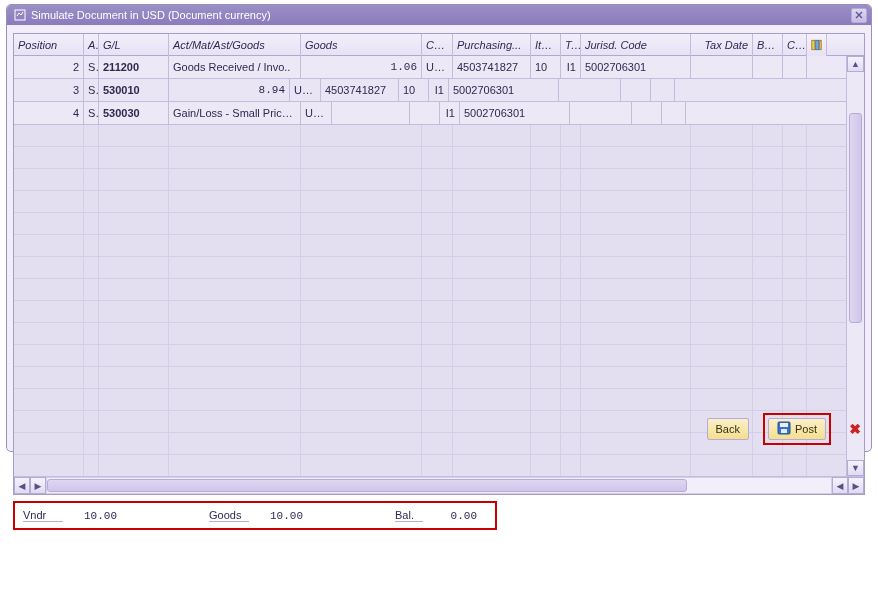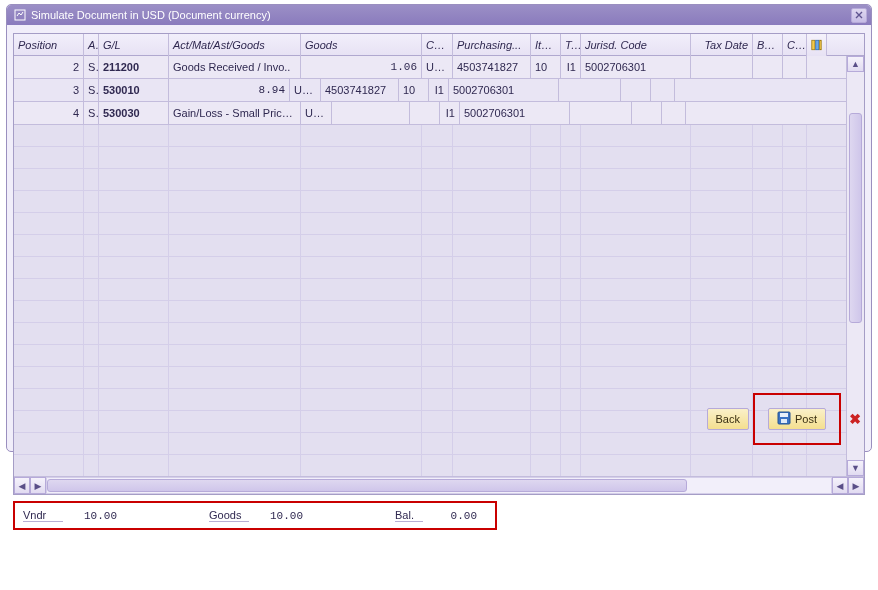--- a/index.html
+++ b/index.html
@@ -187,38 +187,38 @@
   }
   .totals .tlabel{min-width:40px;display:inline-block;border-bottom:1px solid #b8b0d4;}
   .totals .tval{font-family:"Courier New",monospace;min-width:46px;display:inline-block;text-align:right;}
   .totals .tgroup{display:flex;align-items:center;gap:8px;}
 
   .footer{
     position:absolute;
     right:6px; bottom:6px;
     display:flex;
     align-items:center;
-    gap:2px;
+    gap:12px;
   }
   .btn{
     height:22px;
     border:1px solid #b6aad9;
     background:linear-gradient(#faf0c9,#f4df8f);
     border-radius:2px;
     padding:0 8px;
     display:inline-flex;
     align-items:center;
     gap:4px;
     color:#3a2f12;
     cursor:pointer;
     font-size:11px;
   }
   .post-wrap{
     border:2px solid #c90000;
-    padding:13px;
+    padding:3px;
     margin-left:2px;
   }
   .post-wrap .btn{margin:0;}
   .save-ico svg{width:14px;height:14px;}
   .cancel-ico{
     width:20px;height:20px;margin-left:2px;
     display:inline-flex;align-items:center;justify-content:center;
     color:#c22; font-weight:bold; font-size:14px;
     cursor:pointer;
   }

